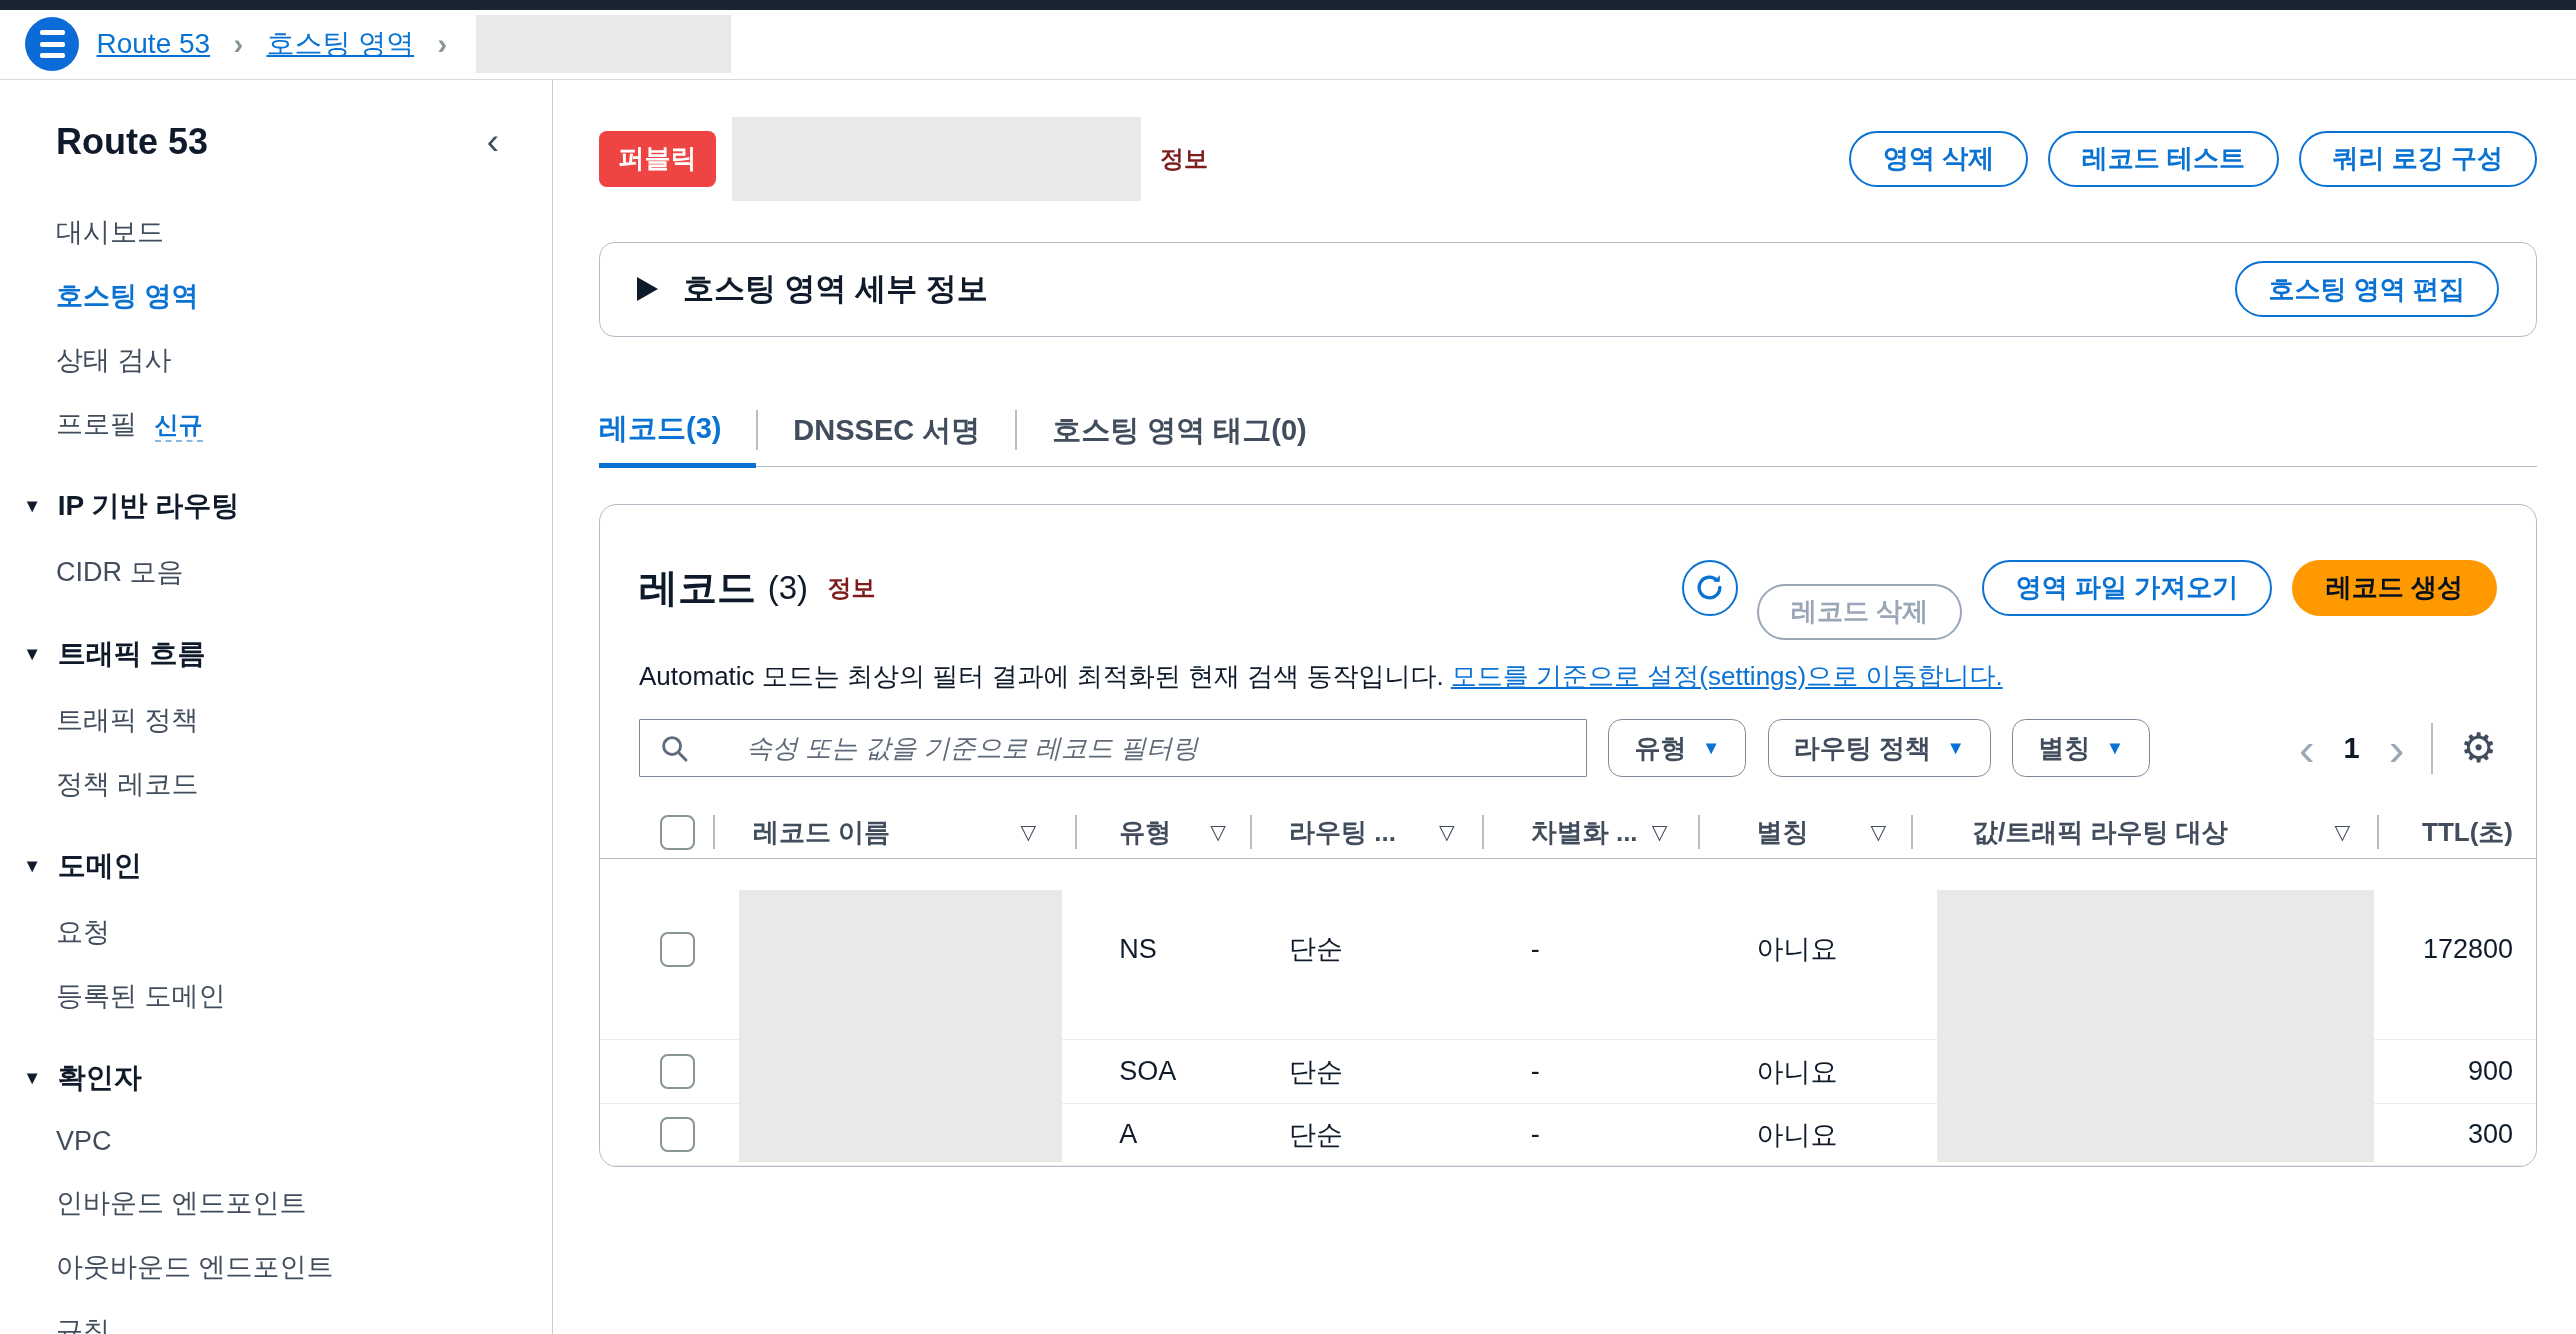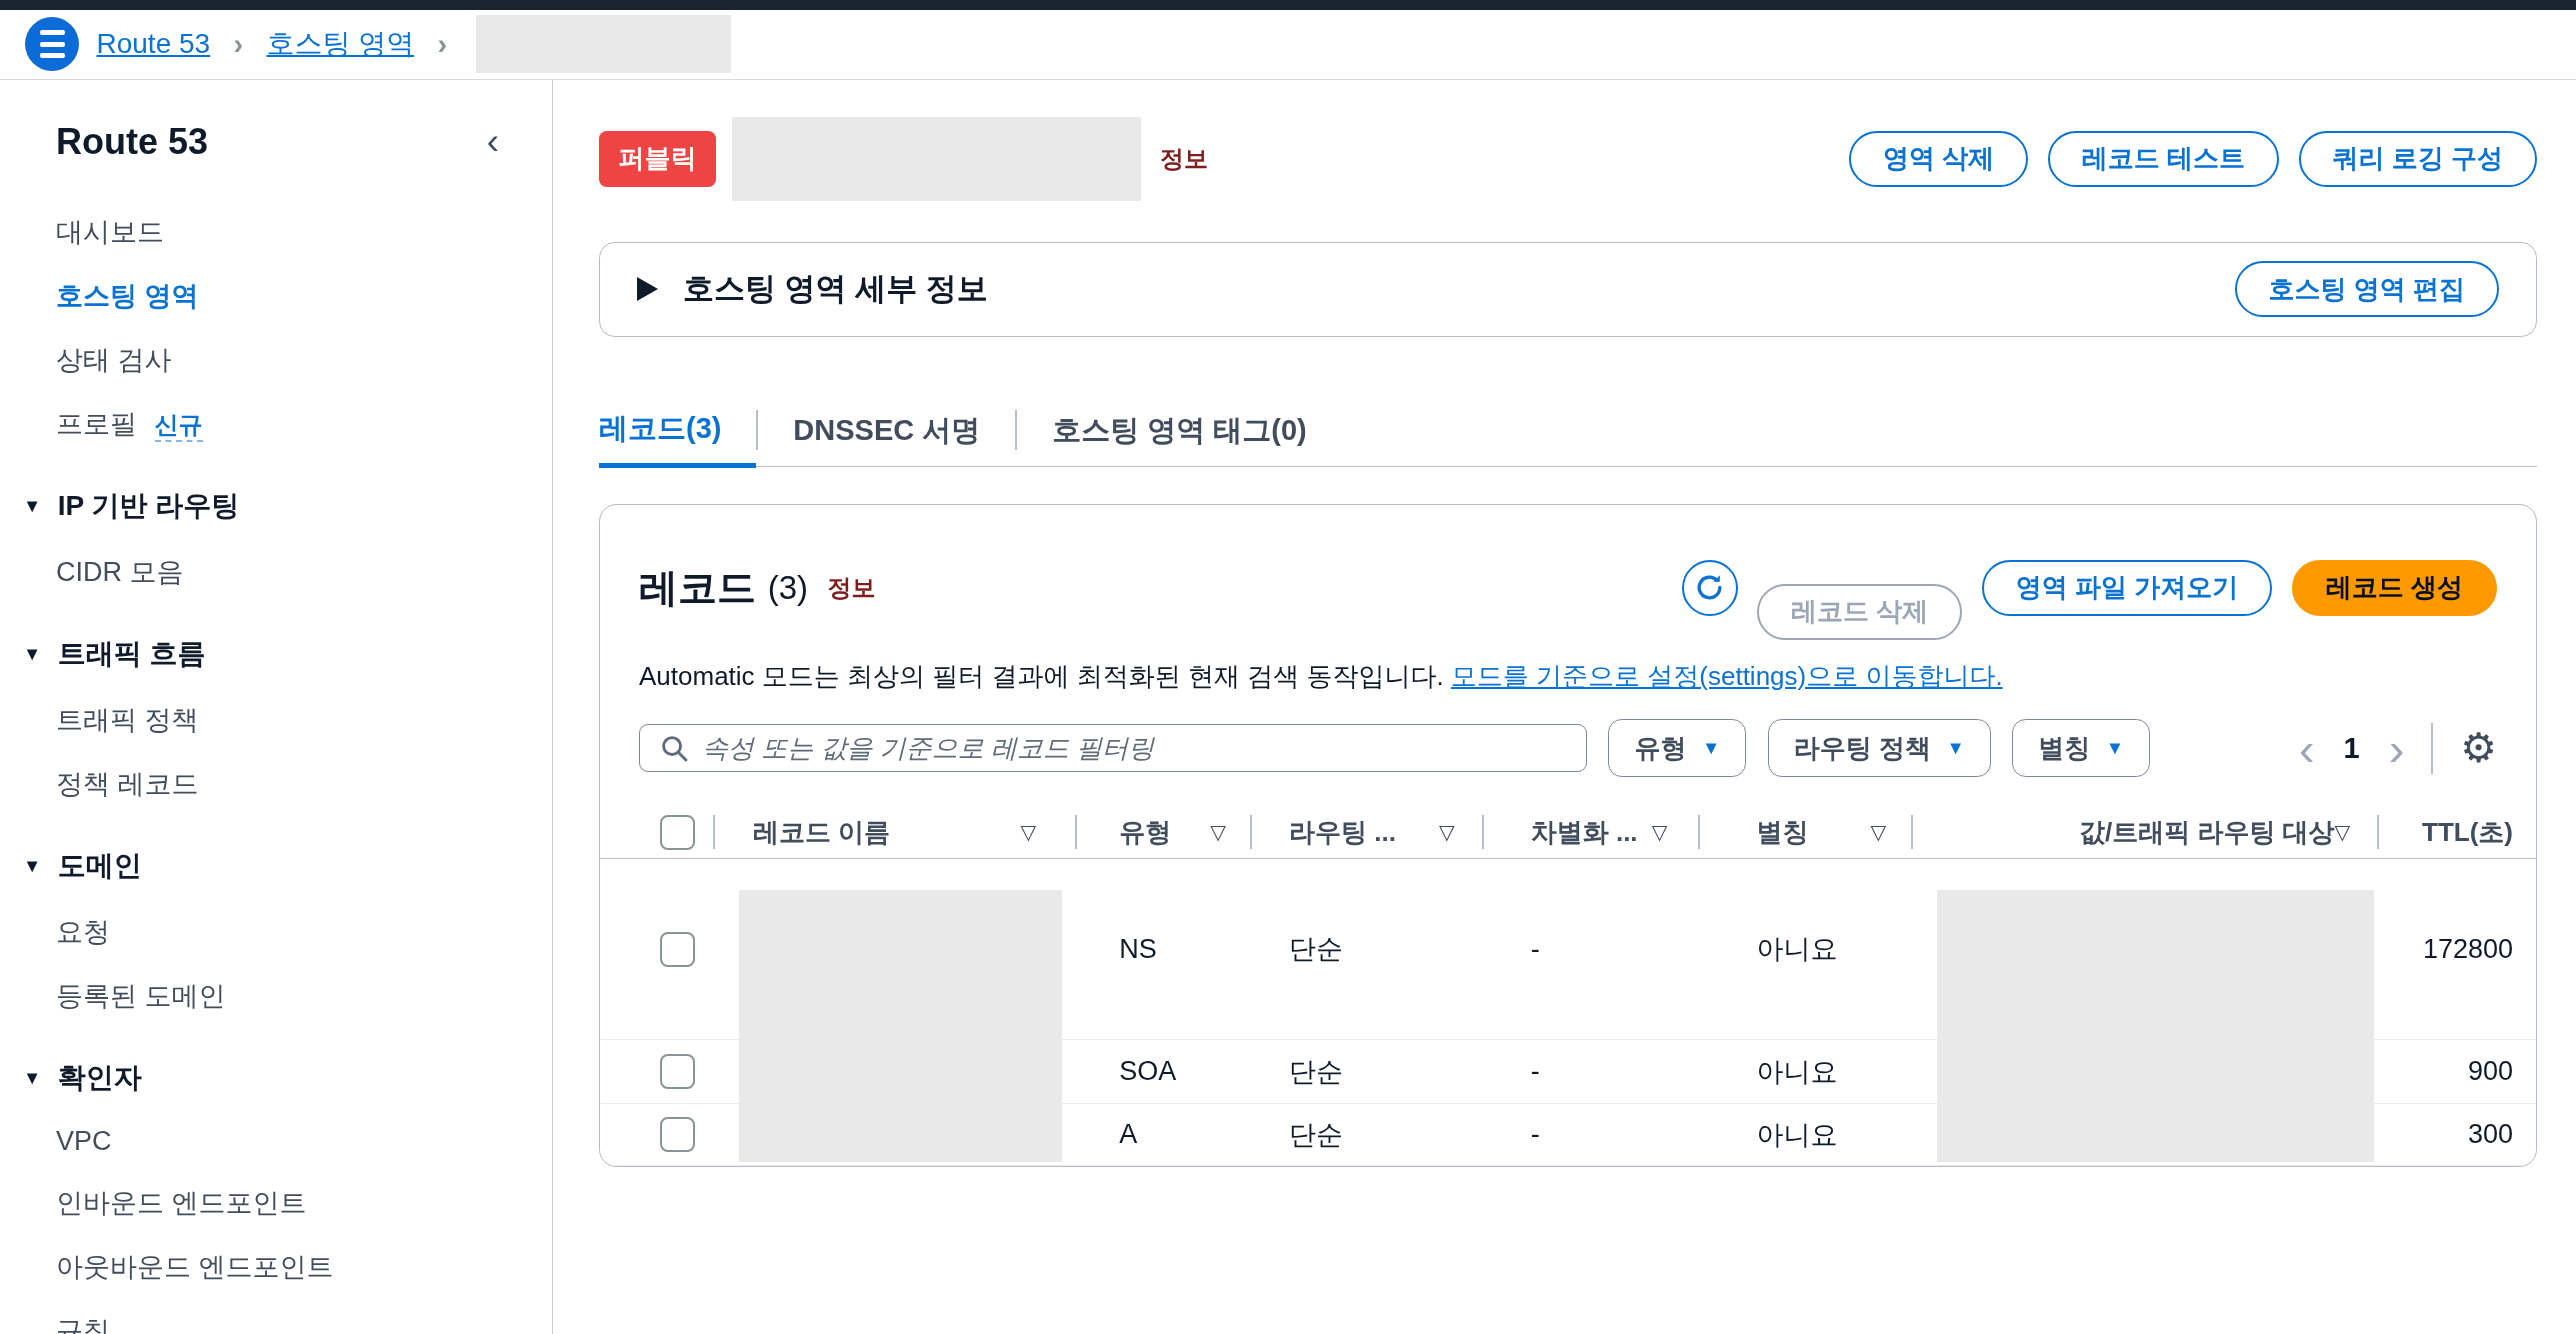--- a/index.html
+++ b/index.html
@@ -65,22 +65,22 @@
   .rec-card { margin-top:37px; border:1.9px solid #b3bcc7; border-radius:17.5px; overflow:hidden; padding-top:31px; }
   .rec-head { display:flex; align-items:center; padding:0 39px; }
   .rec-title { font-size:39px; font-weight:bold;font-family:Liberation Serif, serif; }
   .rec-count { font-size:33px; font-weight:normal; }
   .icon-btn { width:56px; height:56px; border:2.9px solid #0972d3; border-radius:50%; color:#0972d3;
     display:flex; align-items:center; justify-content:center; cursor:pointer; background:#fff; margin-right:19.5px; }
   .rec-desc { padding:0 39px; margin-top:19.5px; font-size:26px; color:#0f1b2a; }
   .rec-desc a { color:#0972d3; text-decoration:underline; cursor:pointer; }
 
   .filter-row { display:flex; align-items:center; padding:0 39px; margin-top:25px; }
-  .search-box { width:948px; height:48px; border:1.9px solid #7d8998; border-radius:9px;
-    display:flex; align-items:center; padding:0 19.5px; background:#fff; }
+  .search-box { width:948px; height:58px; border:1.9px solid #7d8998; border-radius:1px;
+    display:flex; align-items:center; padding:0 19.5px; background:#fff;gap:44px; }
   .search-box input { border:none; outline:none; flex:1; font-size:26px; font-style:italic; color:#5f6b7a;
     margin-left:13.6px; font-family:inherit; background:transparent; }
   .search-box input::placeholder { color:#5f6b7a; opacity:1; }
   .filter-pill { height:58px; border:1.9px solid #7d8998; border-radius:13.6px; background:#fff;
     display:inline-flex; align-items:center; padding:0 25px; font-size:26px; font-weight:bold; color:#414d5c;
     margin-left:21.4px; cursor:pointer; white-space:nowrap; }
   .filter-pill .dd { color:#0972d3; font-size:18.5px; margin-left:15.6px; }
   .pager { display:flex; align-items:center; }
   .pg-arrow { font-size:47px; color:#9ba7b6; line-height:1; cursor:pointer; font-weight:normal; }
   .pg-num { font-size:29px; font-weight:bold; margin:0 29px; }
@@ -90,21 +90,21 @@
   
   .tbl { margin-top:29px; }
   .thead { display:flex; height:53px; align-items:center; border-bottom:1.9px solid #b6bec9; position:relative; }
   .th { display:flex; align-items:center; justify-content:space-between; height:100%;
     font-size:26px; font-weight:bold; color:#414d5c; position:relative; }
   .th .sort { font-size:20.4px; color:#414d5c; cursor:pointer; }
   .th-sep { position:absolute; left:0; top:8.8px; bottom:8.8px; width:1.9px; background:#b6bec9; }
   .c1{width:113px; padding-left:60px;} .c2{width:363px; padding-left:40px; padding-right:39px;}
   .c3{width:175px; padding-left:44px; padding-right:24px;} .c4{width:232px; padding-left:39px; padding-right:27px;}
   .c5{width:217px; padding-left:49px; padding-right:31px;} .c6{width:213px; padding-left:58px; padding-right:25px;}
-  .c7{width:467px; padding-left:61px; padding-right:27px;justify-content:flex-end;} .c8{width:159px; justify-content:flex-end; padding-right:23px;}
+  .c7{width:467px; padding-left:61px; padding-right:27px;} .c8{width:159px; justify-content:flex-end; padding-right:23px;}
   .tbody { position:relative; }
   .tr { display:flex; align-items:center; border-bottom:1.9px solid #e9ebed; font-size:27px; }
   .tr:last-child { border-bottom:none; }
   .tr .td { display:flex; align-items:center; height:100%; }
   .r1{height:181px;} .r2{height:64px;} .r3{height:62px;}
   .cbx { width:35px; height:35px; border:2.9px solid #879596; border-radius:7.8px; background:#fff; cursor:pointer; }
   .ttl { justify-content:flex-end; }
   .redact-name { position:absolute; left:139px; top:31px; width:323px; height:272px; background:#e9e9e9; }
   .redact-value { position:absolute; left:1337px; top:31px; width:437px; height:272px; background:#e9e9e9; }
 </style>

